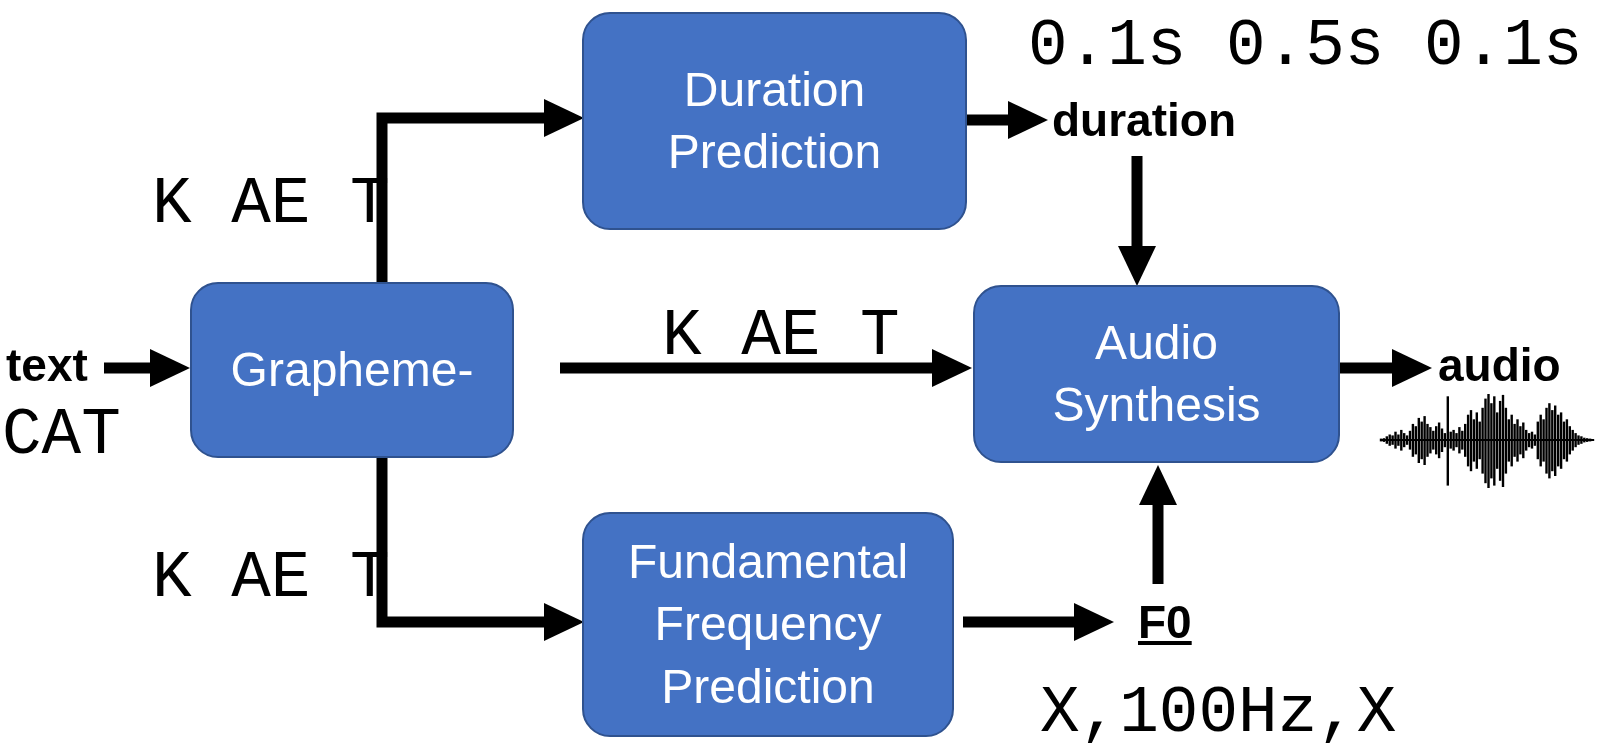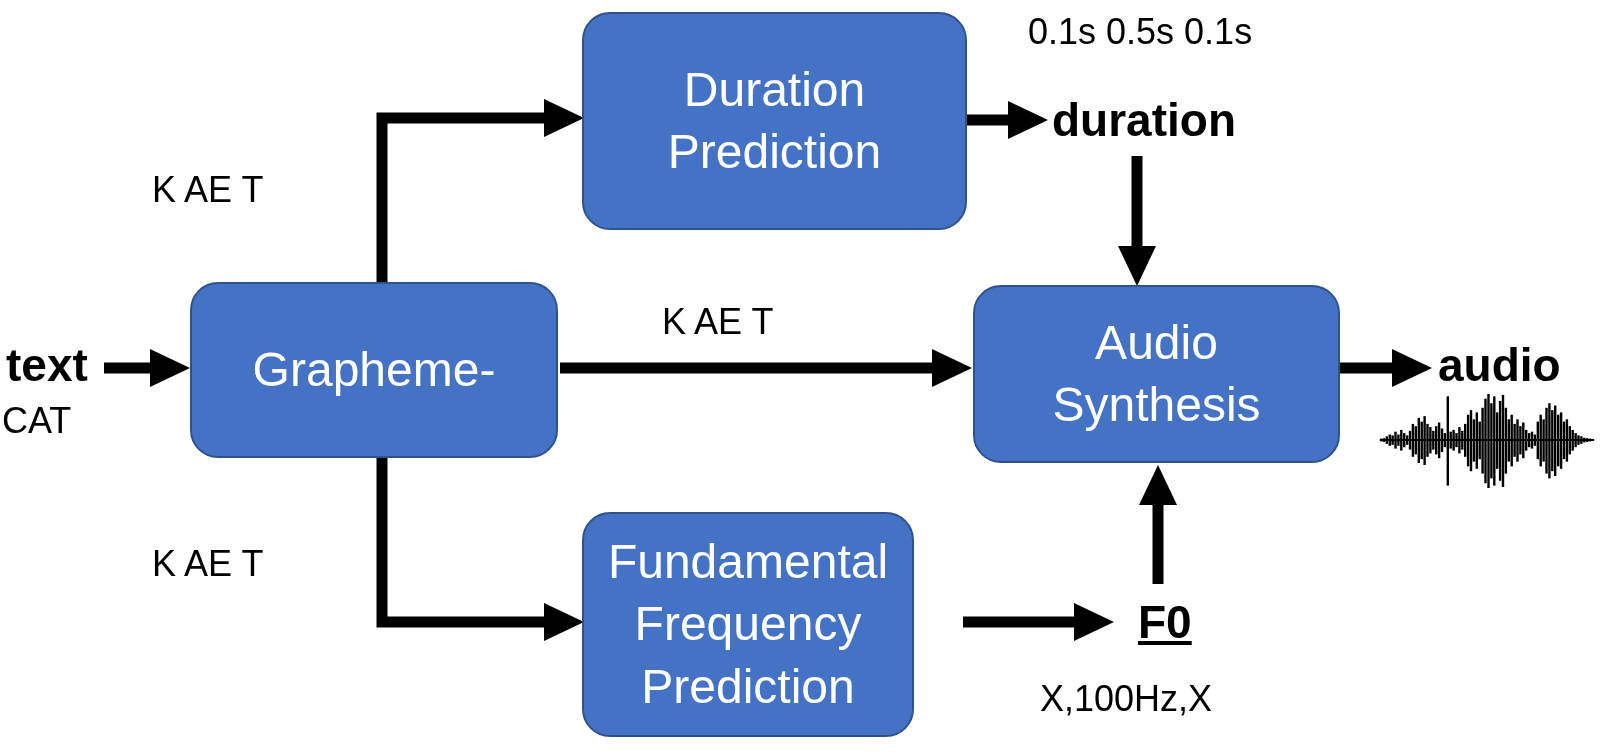--- a/index.html
+++ b/index.html
@@ -36,25 +36,25 @@
   }
   .node span { display: block; }
   .lbl {
     position: absolute;
     z-index: 3;
     color: var(--label-text, #000000);
     white-space: nowrap;
     line-height: 1;
   }
   .lbl.sans { font-family: "Liberation Sans", sans-serif; font-weight: 700; font-size: 46px; }
-  .lbl.mono { font-family: Liberation Sans, sans-serif; font-weight: 400; font-size: 36px; }
-  #node-g2p      { left: 190px; top: 282px; width: 368px; height: 176px; }
+  .lbl.mono { font-family: Liberation Mono, monospace; font-weight: 400; font-size: 66px; }
+  #node-g2p      { left: 190px; top: 282px; width: 324px; height: 176px; }
   #node-duration { left: 582px; top: 12px;  width: 385px; height: 218px; }
   #node-audio    { left: 973px; top: 285px; width: 367px; height: 178px; }
-  #node-f0       { left: 582px; top: 512px; width: 332px; height: 225px; }
+  #node-f0       { left: 582px; top: 512px; width: 372px; height: 225px; }
   #wf-wrap {
     position: absolute;
     left: 1378px; top: 390px;
     width: 218px; height: 104px;
     z-index: 2;
   }
 </style>
 </head>
 <body>
 

